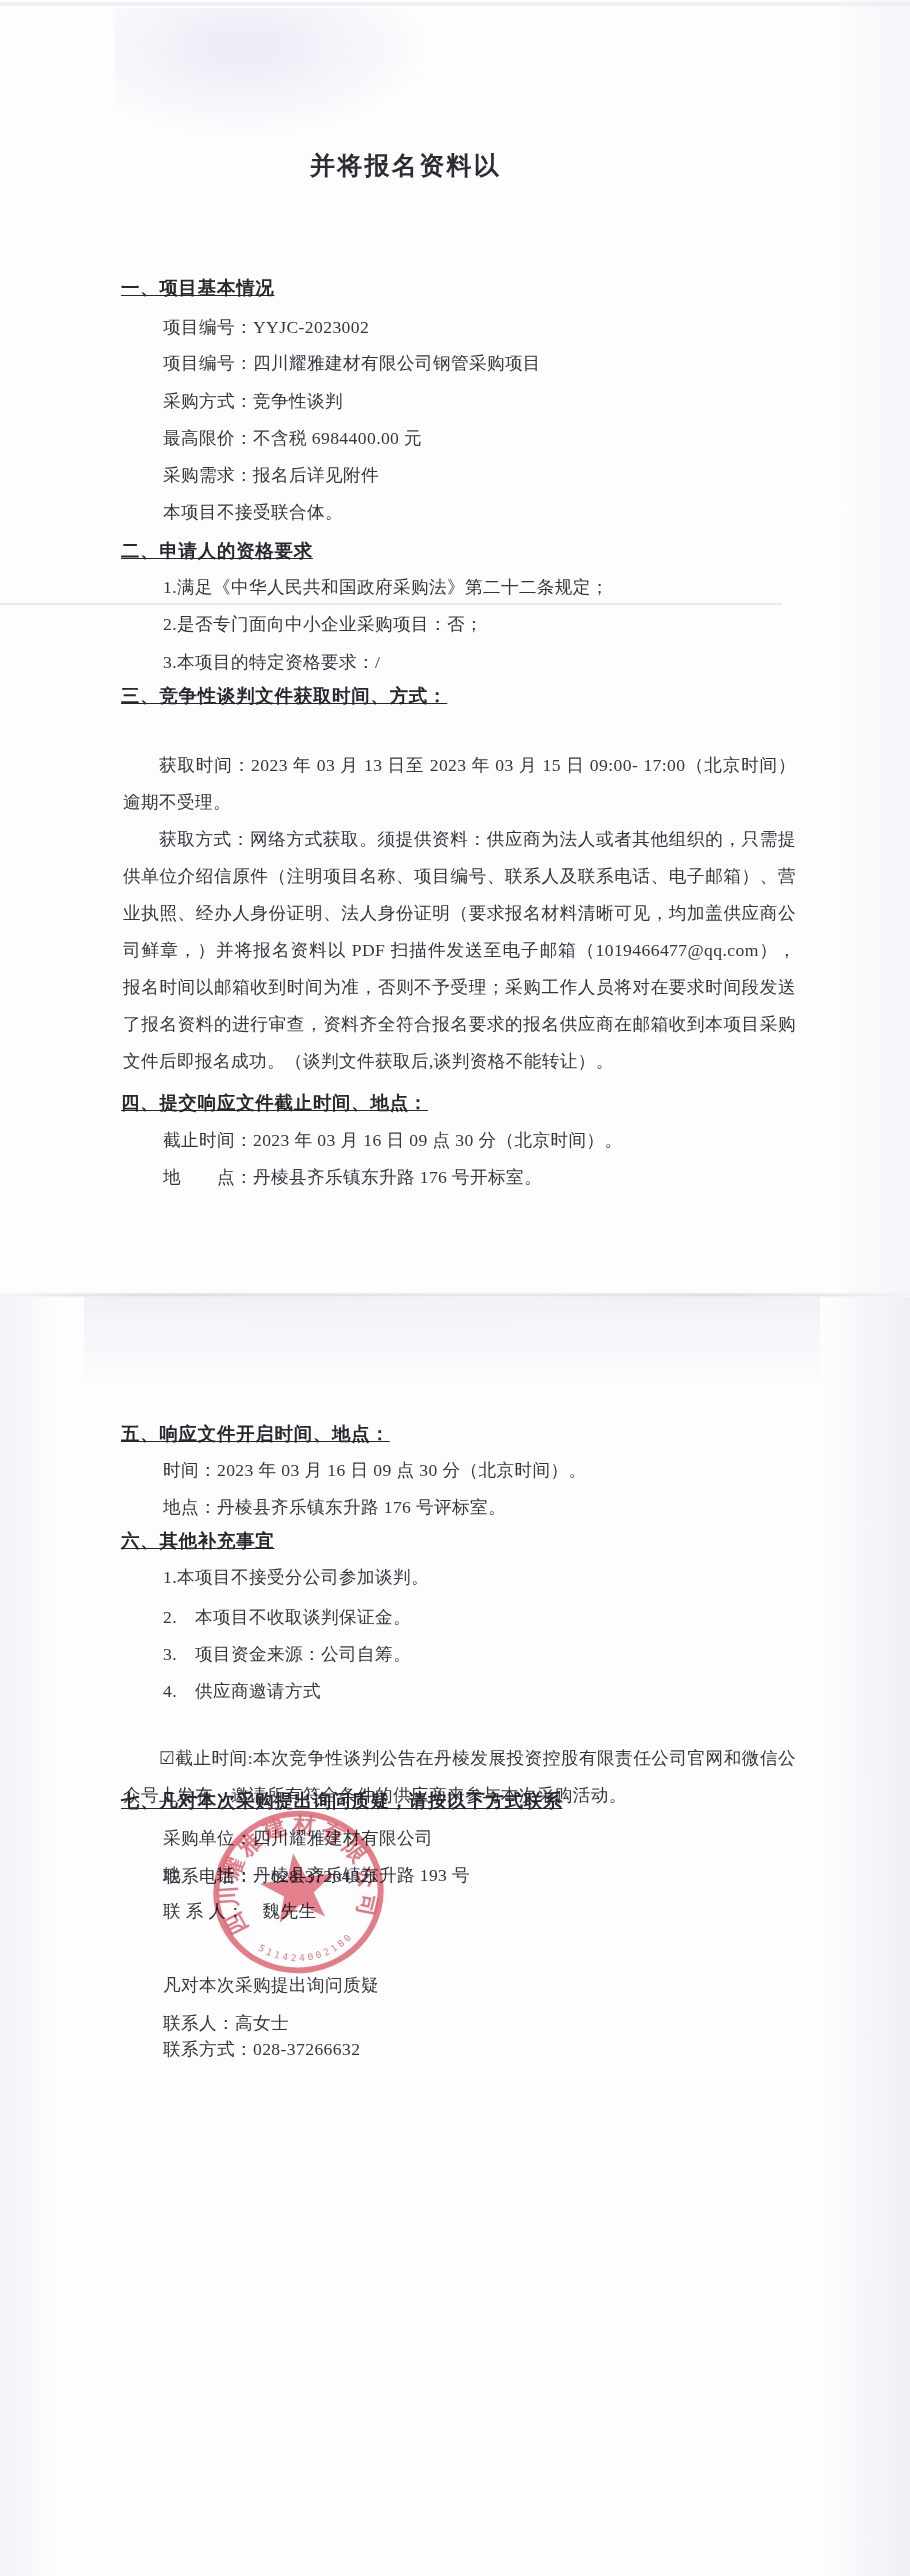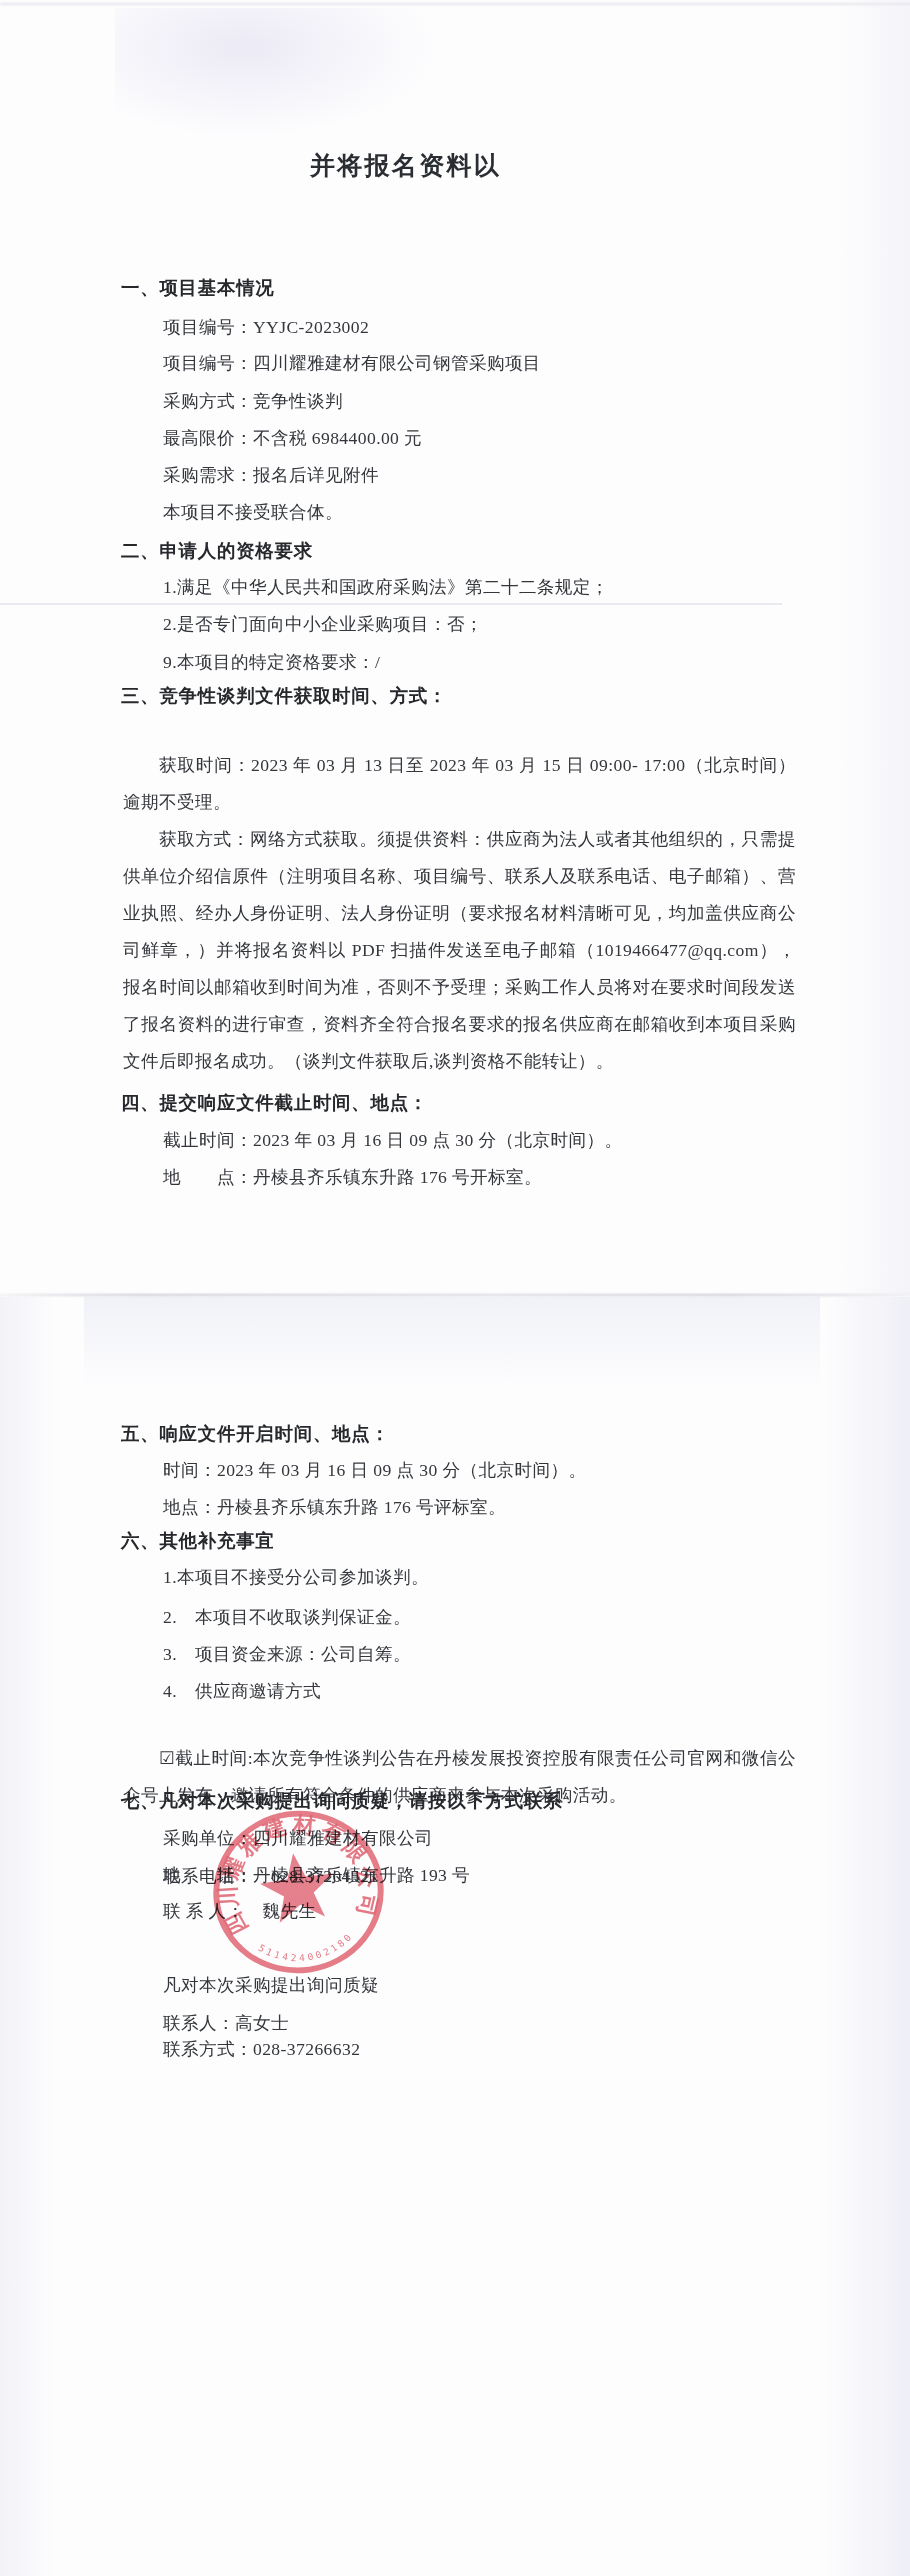--- a/index.html
+++ b/index.html
@@ -10,21 +10,21 @@
   }
   .artifact{position:absolute;pointer-events:none;}
   .title{
     position:absolute;left:69px;width:673px;text-align:center;
     font-size:25px;font-weight:700;letter-spacing:2.3px;color:#2a2d31;
     font-family:"Liberation Serif","DejaVu Serif",serif;
   }
   .h{
     position:absolute;left:121px;font-size:18.4px;font-weight:700;color:#26282c;
     font-family:"Liberation Sans","DejaVu Sans",sans-serif;letter-spacing:0.8px;
-    white-space:nowrap;line-height:20px;
+    white-space:nowrap;line-height:20px;text-decoration:underline;
   }
   .ln{
     position:absolute;left:163px;font-size:17.6px;line-height:21px;white-space:nowrap;
     color:#33363b;letter-spacing:0.4px;text-align:center;
   }
   .para{
     position:absolute;left:123px;width:673px;font-size:17.6px;line-height:37px;
     text-align:justify;text-indent:36px;color:#33363b;letter-spacing:0.4px;margin-top:32px;
   }
   .stamp{
@@ -55,21 +55,21 @@
 <div class="ln" style="top:317px">项目编号：YYJC-2023002</div>
 <div class="ln" style="top:353px">项目编号：四川耀雅建材有限公司钢管采购项目</div>
 <div class="ln" style="top:391px">采购方式：竞争性谈判</div>
 <div class="ln" style="top:428px">最高限价：不含税 6984400.00 元</div>
 <div class="ln" style="top:465px">采购需求：报名后详见附件</div>
 <div class="ln" style="top:502px">本项目不接受联合体。</div>
 
 <div class="h" style="top:541px">二、申请人的资格要求</div>
 <div class="ln" style="top:577px">1.满足《中华人民共和国政府采购法》第二十二条规定；</div>
 <div class="ln" style="top:614px">2.是否专门面向中小企业采购项目：否；</div>
-<div class="ln" style="top:652px">9.本项目的特定资格要求：/</div>
+<div class="ln" style="top:652px">3.本项目的特定资格要求：/</div>
 
 <div class="h" style="top:686px">三、竞争性谈判文件获取时间、方式：</div>
 <div class="para" style="top:715px">获取时间：2023 年 03 月 13 日至 2023 年 03 月 15 日 09:00- 17:00（北京时间）逾期不受理。</div>
 <div class="para" style="top:789px">获取方式：网络方式获取。须提供资料：供应商为法人或者其他组织的，只需提供单位介绍信原件（注明项目名称、项目编号、联系人及联系电话、电子邮箱）、营业执照、经办人身份证明、法人身份证明（要求报名材料清晰可见，均加盖供应商公司鲜章，）并将报名资料以 PDF 扫描件发送至电子邮箱（1019466477@qq.com），报名时间以邮箱收到时间为准，否则不予受理；采购工作人员将对在要求时间段发送了报名资料的进行审查，资料齐全符合报名要求的报名供应商在邮箱收到本项目采购文件后即报名成功。（谈判文件获取后,谈判资格不能转让）。</div>
 
 <div class="h" style="top:1093px">四、提交响应文件截止时间、地点：</div>
 <div class="ln" style="top:1130px">截止时间：2023 年 03 月 16 日 09 点 30 分（北京时间）。</div>
 <div class="ln" style="top:1167px">地　　点：丹棱县齐乐镇东升路 176 号开标室。</div>
 
 <div class="h" style="top:1424px">五、响应文件开启时间、地点：</div>

